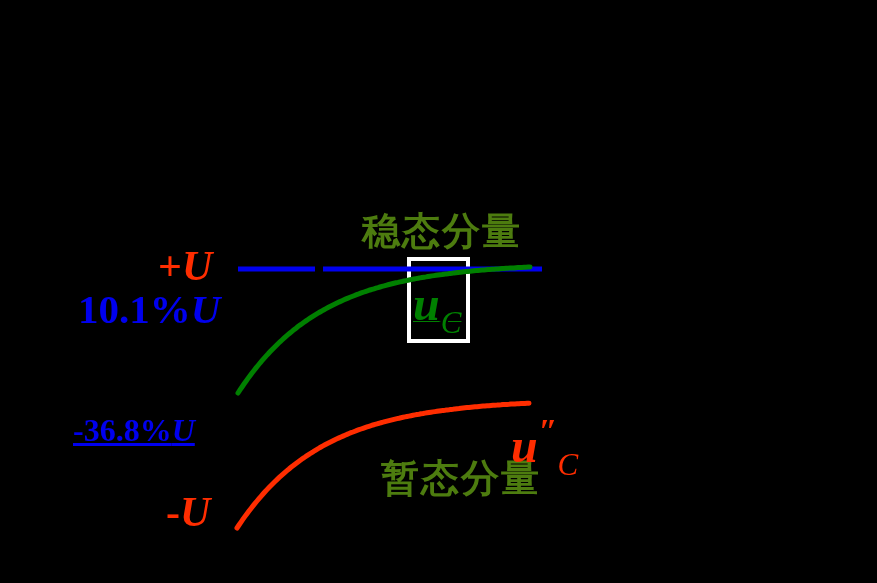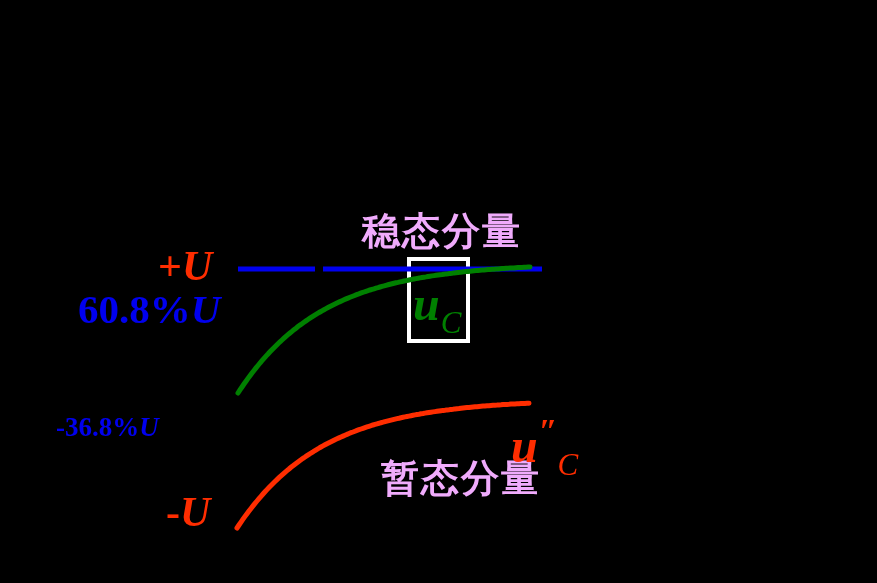--- a/index.html
+++ b/index.html
@@ -11,21 +11,21 @@
   .hbox{
     position:absolute;z-index:2;border:4px solid #fff;background:transparent;
     box-sizing:border-box;
   }
   .label{position:absolute;line-height:1;white-space:nowrap;z-index:4;}
   .serif{font-family:"Liberation Serif",serif;font-weight:bold;}
   .cjk{font-family:"Liberation Sans",sans-serif;font-weight:bold;letter-spacing:2px;}
   .it{font-style:italic;}
   .blue{color:#0000ee;}
   .ored{color:#ff2d00;}
-  .red{color:#f0abfc;}
+  .red{color:#4d7c0f;}
   .green{color:#008000;}
   
   .math{font-family:"Liberation Serif",serif;}
   .math .base{font-style:italic;font-weight:bold;font-size:48px;}
   .math .prime{font-style:normal;font-weight:bold;font-size:34px;vertical-align:20px;margin-left:1px;}
   .math .sub{font-style:italic;font-weight:normal;font-size:31px;vertical-align:-13px;}
 </style>
 </head>
 <body>
 
@@ -35,29 +35,29 @@
 
   <svg width="877" height="583" viewBox="0 0 877 583">
       <line x1="238" x2="315" y1="269" y2="269" stroke="#0000ee" stroke-width="5"></line>
       <line x1="323" x2="542" y1="269" y2="269" stroke="#0000ee" stroke-width="5"></line>
       <polyline points="238,393.0 240,389.9 242,387.0 244,384.0 246,381.2 248,378.4 250,375.7 252,373.0 254,370.5 256,367.9 258,365.5 260,363.0 262,360.7 264,358.4 266,356.1 268,354.0 270,351.8 272,349.7 274,347.7 276,345.7 278,343.7 280,341.8 282,340.0 284,338.2 286,336.4 288,334.7 290,333.0 292,331.4 294,329.7 296,328.2 298,326.6 300,325.1 302,323.7 304,322.3 306,320.9 308,319.5 310,318.2 312,316.9 314,315.6 316,314.4 318,313.2 320,312.0 322,310.8 324,309.7 326,308.6 328,307.5 330,306.5 332,305.5 334,304.5 336,303.5 338,302.5 340,301.6 342,300.7 344,299.8 346,298.9 348,298.1 350,297.3 352,296.5 354,295.7 356,294.9 358,294.2 360,293.4 362,292.7 364,292.0 366,291.3 368,290.7 370,290.0 372,289.4 374,288.8 376,288.1 378,287.6 380,287.0 382,286.4 384,285.9 386,285.3 388,284.8 390,284.3 392,283.8 394,283.3 396,282.8 398,282.4 400,281.9 402,281.5 404,281.0 406,280.6 408,280.2 410,279.8 412,279.4 414,279.0 416,278.6 418,278.3 420,277.9 422,277.5 424,277.2 426,276.9 428,276.5 430,276.2 432,275.9 434,275.6 436,275.3 438,275.0 440,274.7 442,274.5 444,274.2 446,273.9 448,273.7 450,273.4 452,273.2 454,272.9 456,272.7 458,272.5 460,272.3 462,272.0 464,271.8 466,271.6 468,271.4 470,271.2 472,271.0 474,270.8 476,270.6 478,270.5 480,270.3 482,270.1 484,270.0 486,269.8 488,269.6 490,269.5 492,269.3 494,269.2 496,269.0 498,268.9 500,268.7 502,268.6 504,268.5 506,268.3 508,268.2 510,268.1 512,268.0 514,267.9 516,267.7 518,267.6 520,267.5 522,267.4 524,267.3 526,267.2 528,267.1 530,267.0" fill="none" stroke="#008000" stroke-width="5" stroke-linecap="round"></polyline>
       <polyline points="237,528.0 239,525.0 241,522.1 243,519.2 245,516.4 247,513.7 249,511.0 251,508.4 253,505.9 255,503.4 257,501.0 259,498.6 261,496.3 263,494.0 265,491.8 267,489.6 269,487.5 271,485.5 273,483.5 275,481.5 277,479.6 279,477.7 281,475.9 283,474.1 285,472.3 287,470.6 289,469.0 291,467.3 293,465.8 295,464.2 297,462.7 299,461.2 301,459.8 303,458.3 305,457.0 307,455.6 309,454.3 311,453.0 313,451.8 315,450.5 317,449.3 319,448.2 321,447.0 323,445.9 325,444.8 327,443.7 329,442.7 331,441.7 333,440.7 335,439.7 337,438.8 339,437.9 341,437.0 343,436.1 345,435.2 347,434.4 349,433.5 351,432.7 353,432.0 355,431.2 357,430.4 359,429.7 361,429.0 363,428.3 365,427.6 367,426.9 369,426.3 371,425.7 373,425.0 375,424.4 377,423.8 379,423.3 381,422.7 383,422.2 385,421.6 387,421.1 389,420.6 391,420.1 393,419.6 395,419.1 397,418.6 399,418.2 401,417.7 403,417.3 405,416.9 407,416.5 409,416.1 411,415.7 413,415.3 415,414.9 417,414.5 419,414.2 421,413.8 423,413.5 425,413.1 427,412.8 429,412.5 431,412.2 433,411.9 435,411.6 437,411.3 439,411.0 441,410.7 443,410.4 445,410.2 447,409.9 449,409.7 451,409.4 453,409.2 455,408.9 457,408.7 459,408.5 461,408.2 463,408.0 465,407.8 467,407.6 469,407.4 471,407.2 473,407.0 475,406.8 477,406.7 479,406.5 481,406.3 483,406.1 485,406.0 487,405.8 489,405.7 491,405.5 493,405.3 495,405.2 497,405.1 499,404.9 501,404.8 503,404.6 505,404.5 507,404.4 509,404.3 511,404.1 513,404.0 515,403.9 517,403.8 519,403.7 521,403.6 523,403.5 525,403.4 527,403.3 529,403.2" fill="none" stroke="#ff2d00" stroke-width="5" stroke-linecap="round"></polyline>
     </svg>
 
   <div class="label serif ored" style="left:158px;top:245px;font-size:42px;"><span>+</span><span class="it">U</span></div>
 
-  <div class="label serif blue" style="left:78px;top:289px;font-size:41px;"><span>60.8%</span><span class="it">U</span></div>
+  <div class="label serif blue" style="left:78px;top:289px;font-size:41px;"><span>10.1%</span><span class="it">U</span></div>
 
-  <div class="label serif blue" style="left:56px;top:414px;font-size:27px;"><span>-36.8%</span><span class="it">U</span></div>
+  <div class="label serif blue" style="left:73px;top:414px;font-size:32px;text-decoration:underline;"><span>-36.8%</span><span class="it">U</span></div>
 
   <div class="label serif ored" style="left:166px;top:491px;font-size:42px;"><span>-</span><span class="it">U</span></div>
 
   <div class="label cjk red" style="left:362px;top:212px;font-size:38px;">稳态分量</div>
 
   <div class="label cjk red" style="left:381px;top:459px;font-size:38px;">暂态分量</div>
 
 
-  <div class="label math green" style="left:413px;top:272px;"><span class="base">u</span><span class="prime"></span><span class="sub">C</span></div>
+  <div class="label math green" style="left:413px;top:272px;text-decoration:underline;"><span class="base">u</span><span class="prime"></span><span class="sub">C</span></div>
 
 
   <div class="label math ored" style="left:511px;top:414px;"><span class="base">u</span><span class="prime">″</span><span class="sub">C</span></div>
 
 </div>
 
 </body></html>

